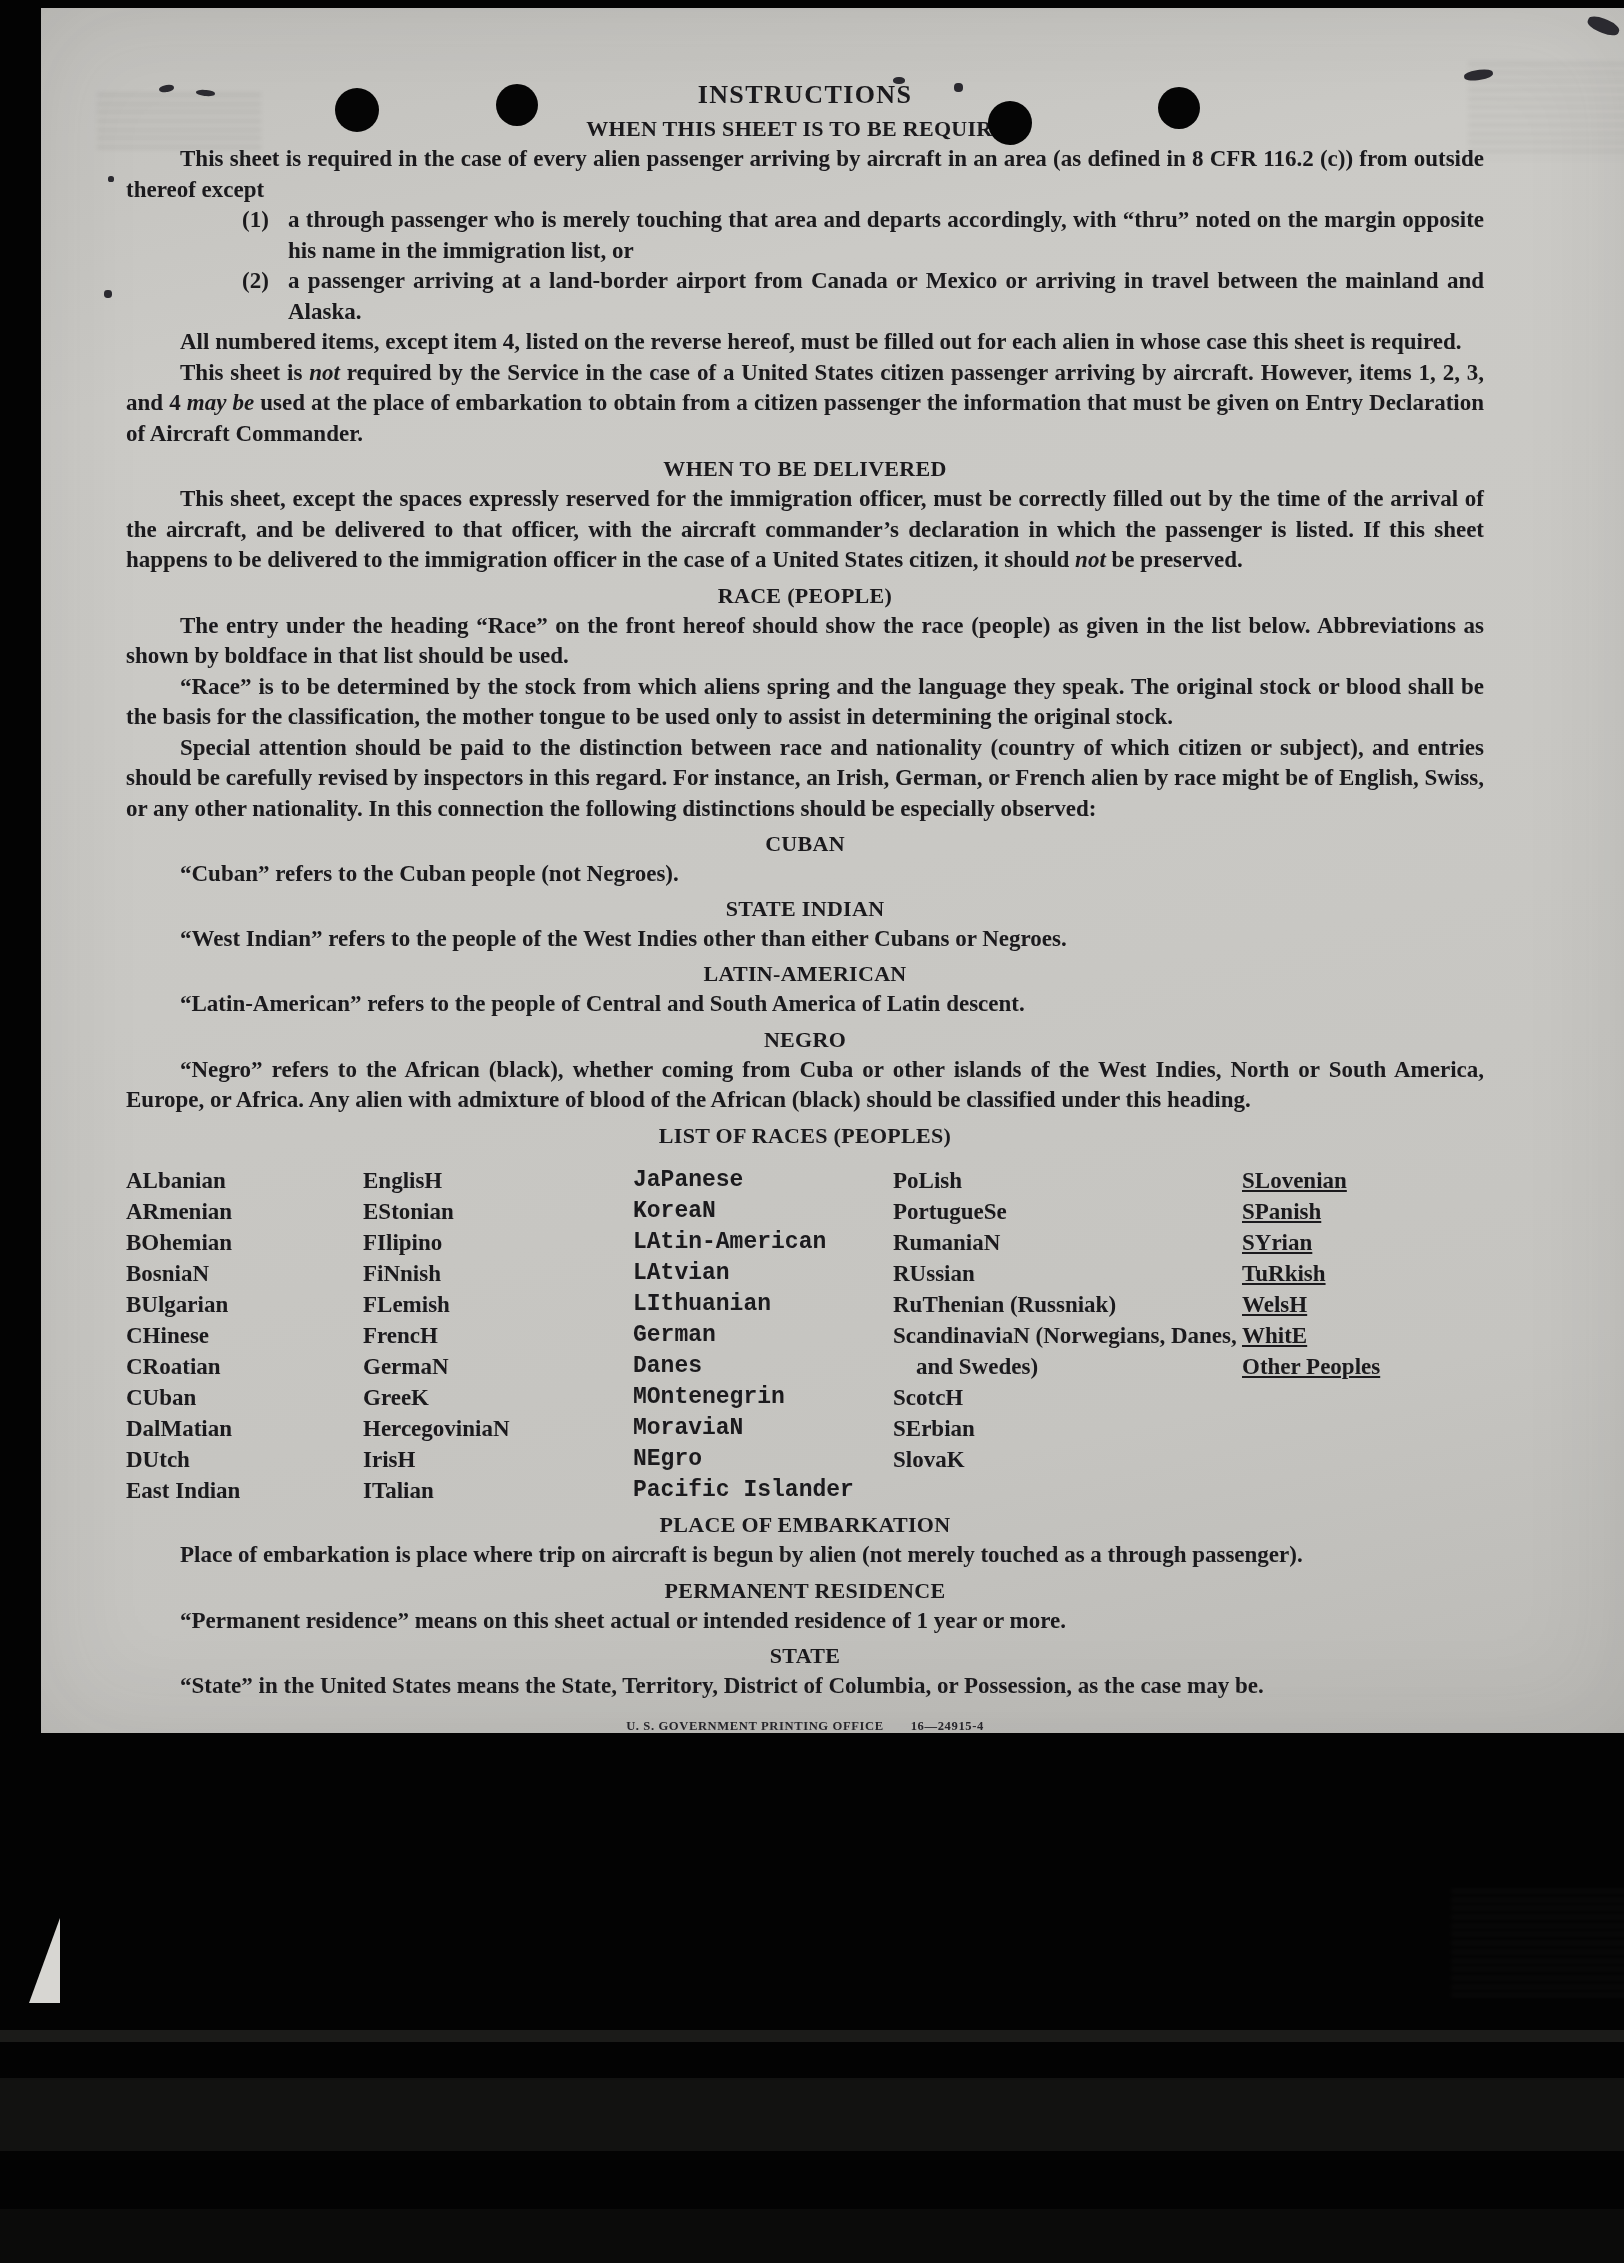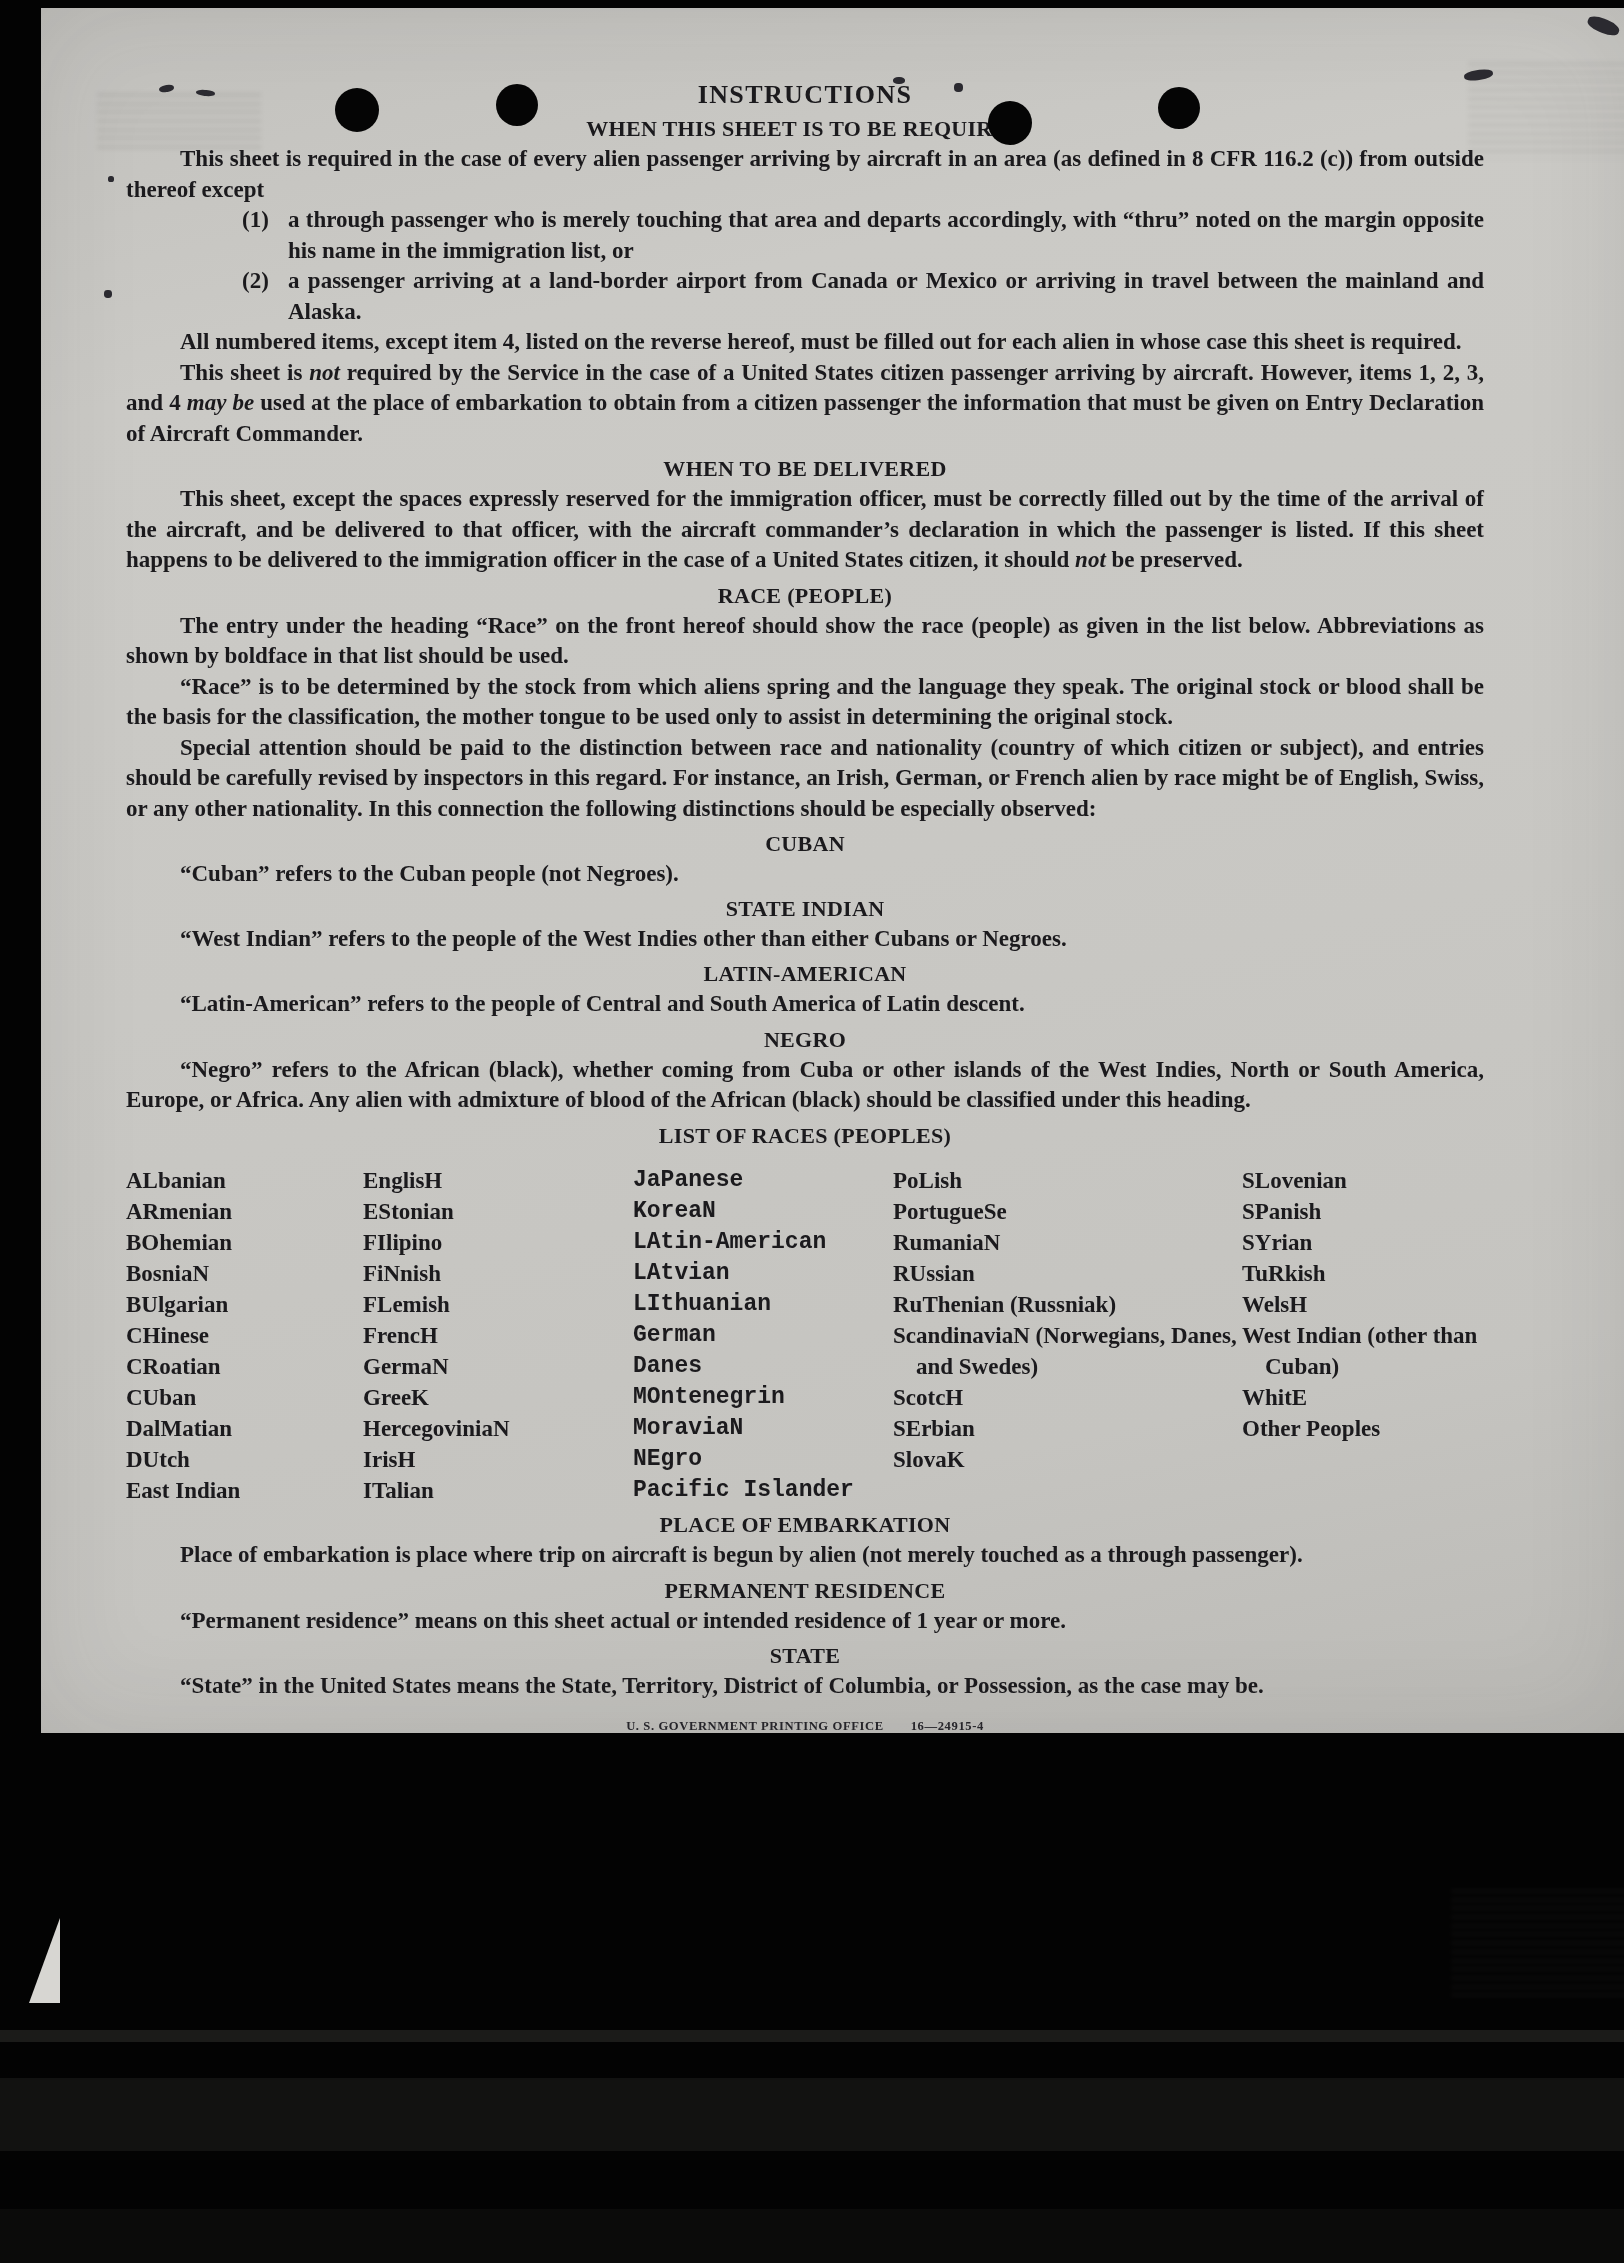--- a/index.html
+++ b/index.html
@@ -32,21 +32,21 @@
   p.body {
     font-size: 23px; line-height: 30.5px; font-weight: bold;
     text-align: justify; margin: 0;
   }
   .indent { text-indent: 54px; }
   .numbered { display: flex; font-size: 23px; line-height: 30.5px; font-weight: bold; }
   .numbered .num { flex: 0 0 46px; margin-left: 116px; }
   .numbered .itext { flex: 1; text-align: justify; }
   .races { display: flex; font-size: 23px; line-height: 31px; font-weight: bold; margin-top: 14px; }
   .rc1 { width: 237px; } .rc2 { width: 270px; } .rc3 { width: 260px; font-family: Liberation Mono, monospace; }
-  .rc4 { width: 349px; } .rc5 { width: 242px; }
+  .rc4 { width: 349px; } .rc5 { width: 242px; text-decoration: underline; }
   .race { padding-left: 23px; text-indent: -23px; }
   .footer {
     margin-top: 17.4px; text-align: center;
     font-size: 12.6px; font-weight: bold; letter-spacing: 0.6px; color: #26252a;
   }
   .footer .code { margin-left: 27px; }
   .punch { position: absolute; background: #050505; border-radius: 50%; width: 44px; height: 44px; }
   .punch.p1 { left: 335px; top: 88px; }
   .punch.p2 { left: 496px; top: 84px; width: 42px; height: 42px; }
   .punch.p3 { left: 988px; top: 101px; }
@@ -171,21 +171,20 @@
           <div class="race">ScotcH</div>
           <div class="race">SErbian</div>
           <div class="race">SlovaK</div>
         </div>
       <div class="rc5">
           <div class="race">SLovenian</div>
           <div class="race">SPanish</div>
           <div class="race">SYrian</div>
           <div class="race">TuRkish</div>
           <div class="race">WelsH</div>
-          <div class="race">West Indian (other than Cuban)</div>
           <div class="race">WhitE</div>
           <div class="race">Other Peoples</div>
         </div>
     </div>
 
     <div class="shead">PLACE OF EMBARKATION</div>
     <p class="body indent">Place of embarkation is place where trip on aircraft is begun by alien (not merely touched as a through passenger).</p>
 
     <div class="shead">PERMANENT RESIDENCE</div>
     <p class="body indent">“Permanent residence” means on this sheet actual or intended residence of 1 year or more.</p>

